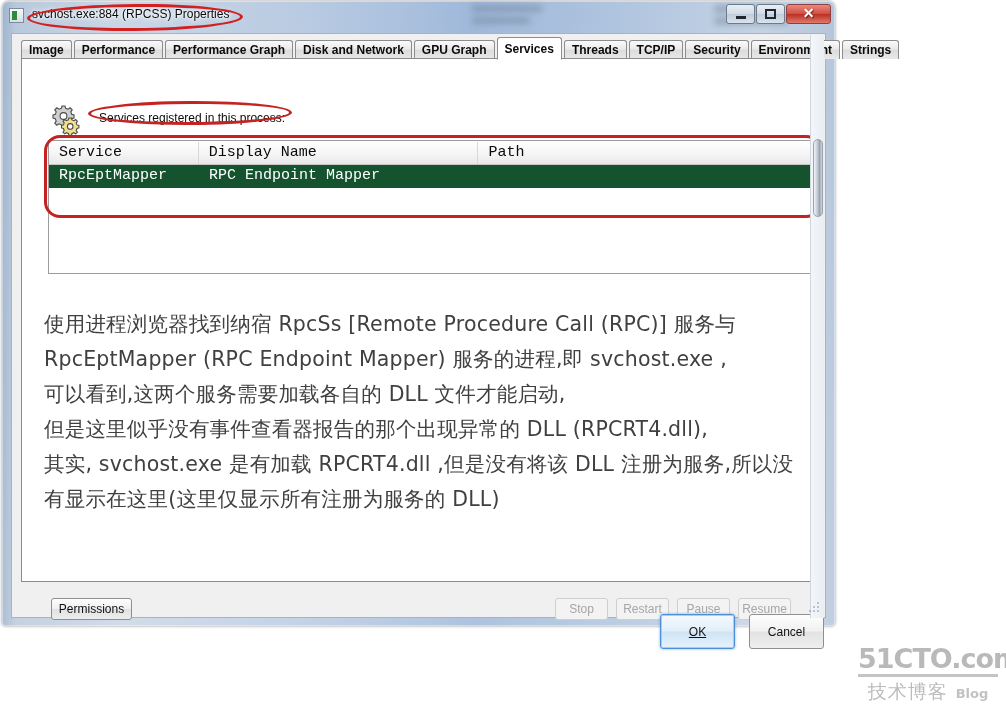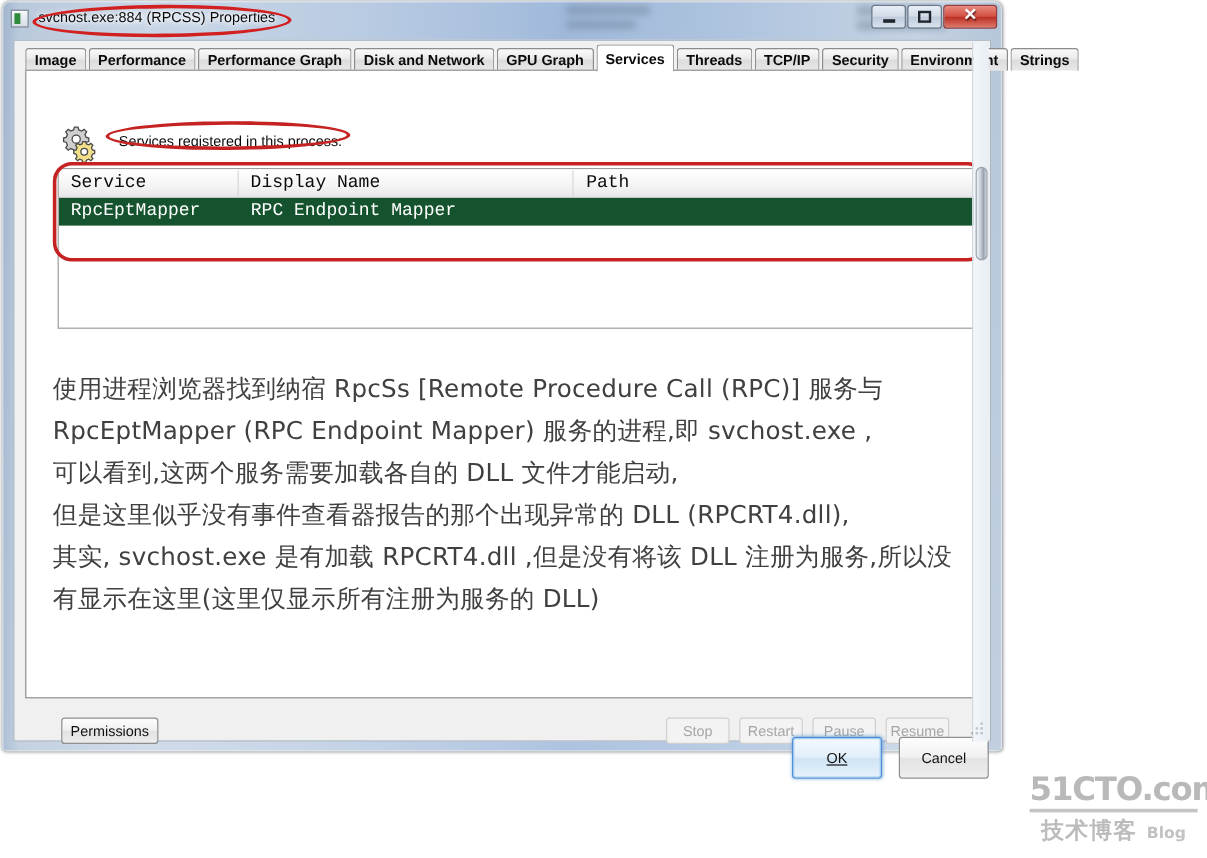--- a/index.html
+++ b/index.html
@@ -403,21 +403,21 @@
   #watermark-sub-row {
     display: flex;
     align-items: baseline;
     justify-content: center;
     gap: 8px;
     margin-top: 2px;
   }
   #watermark-sub {
     font-family: "DejaVu Sans", sans-serif;
     font-size: 19px;
-    font-weight: bold;
+    font-weight: normal;
     color: #bcbcbc;
     letter-spacing: 1px;
   }
   #watermark-blog {
     font-family: "DejaVu Sans", sans-serif;
     font-size: 13px;
     font-weight: bold;
     color: #c2c2c2;
   }
 </style>

